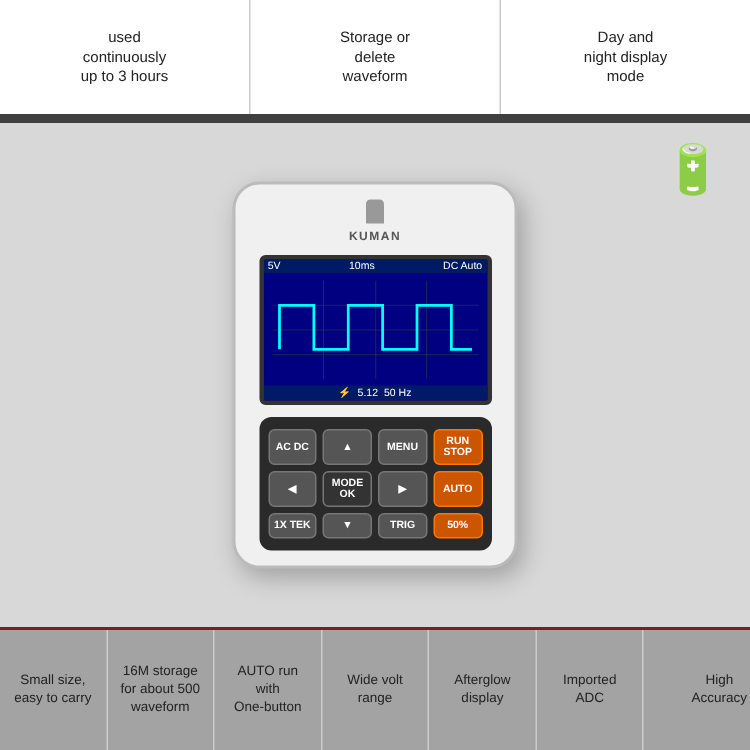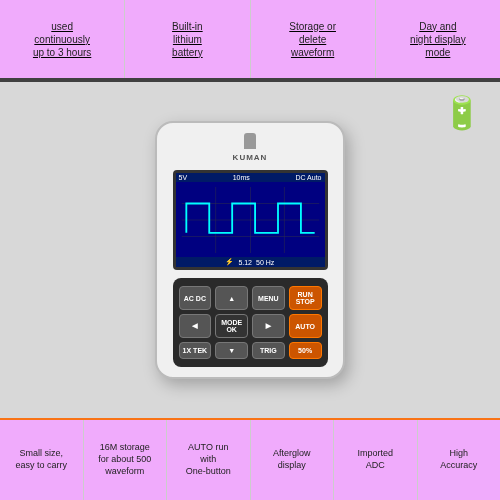--- a/index.html
+++ b/index.html
@@ -7,24 +7,23 @@
       width: 500px;
       height: 500px;
       overflow: hidden;
       font-family: Arial, sans-serif;
       background: #e8e8e8;
     }
 
     
     .top-bar {
       display: flex;
-      background: #f0abfc;
-      border-bottom: 4px solid #404040;
+      background: #ffffff;
+      border-bottom: 6px solid #404040;
       height: 82px;
-      text-decoration: underline;
     }
     .top-bar .feature {
       flex: 1;
       display: flex;
       flex-direction: column;
       align-items: center;
       justify-content: center;
       text-align: center;
       padding: 4px 2px;
       border-right: 1px solid #ccc;
@@ -157,50 +156,47 @@
       justify-content: center;
       font-weight: bold;
       cursor: pointer;
     }
     .key.orange { background: #cc5500; border-color: #ff7700; }
     .key.dark { background: #333; }
 
     
     .bottom-bar {
       display: flex;
-      background: #f0abfc;
-      border-top: 2px solid #f97316;
+      background: #a3a3a3;
+      border-top: 2px solid #7f1d1d;
       height: 82px;
     }
     .bottom-bar .feature {
       flex: 1;
       display: flex;
       flex-direction: column;
       align-items: center;
       justify-content: center;
       text-align: center;
       padding: 4px 2px;
       border-right: 1px solid #ccc;
       font-size: 9px;
       color: #222;
       line-height: 1.3;
     }
-    .bottom-bar .feature:last-child { border-right: none; }
+    .bottom-bar .feature:last-child { border-right: none; align-items: flex-end; }
   </style>
 </head>
 <body>
 
 <div>
 
   <div class="top-bar">
   <div class="feature">
         <span>used<br>continuously<br>up to 3 hours</span>
-      </div>
-      <div class="feature">
-        <span>Built-in<br>lithium<br>battery</span>
       </div>
       <div class="feature">
         <span>Storage or<br>delete<br>waveform</span>
       </div>
       <div class="feature">
         <span>Day and<br>night display<br>mode</span>
       </div>
     </div>
 
   <div class="middle-section">
@@ -258,20 +254,23 @@
   <div class="feature">
         <span>Small size,<br>easy to carry</span>
       </div>
       <div class="feature">
         <span>16M storage<br>for about 500<br>waveform</span>
       </div>
       <div class="feature">
         <span>AUTO run<br>with<br>One-button</span>
       </div>
       <div class="feature">
+        <span>Wide volt<br>range</span>
+      </div>
+      <div class="feature">
         <span>Afterglow<br>display</span>
       </div>
       <div class="feature">
         <span>Imported<br>ADC</span>
       </div>
       <div class="feature">
         <span>High<br>Accuracy</span>
       </div>
     </div>
 

